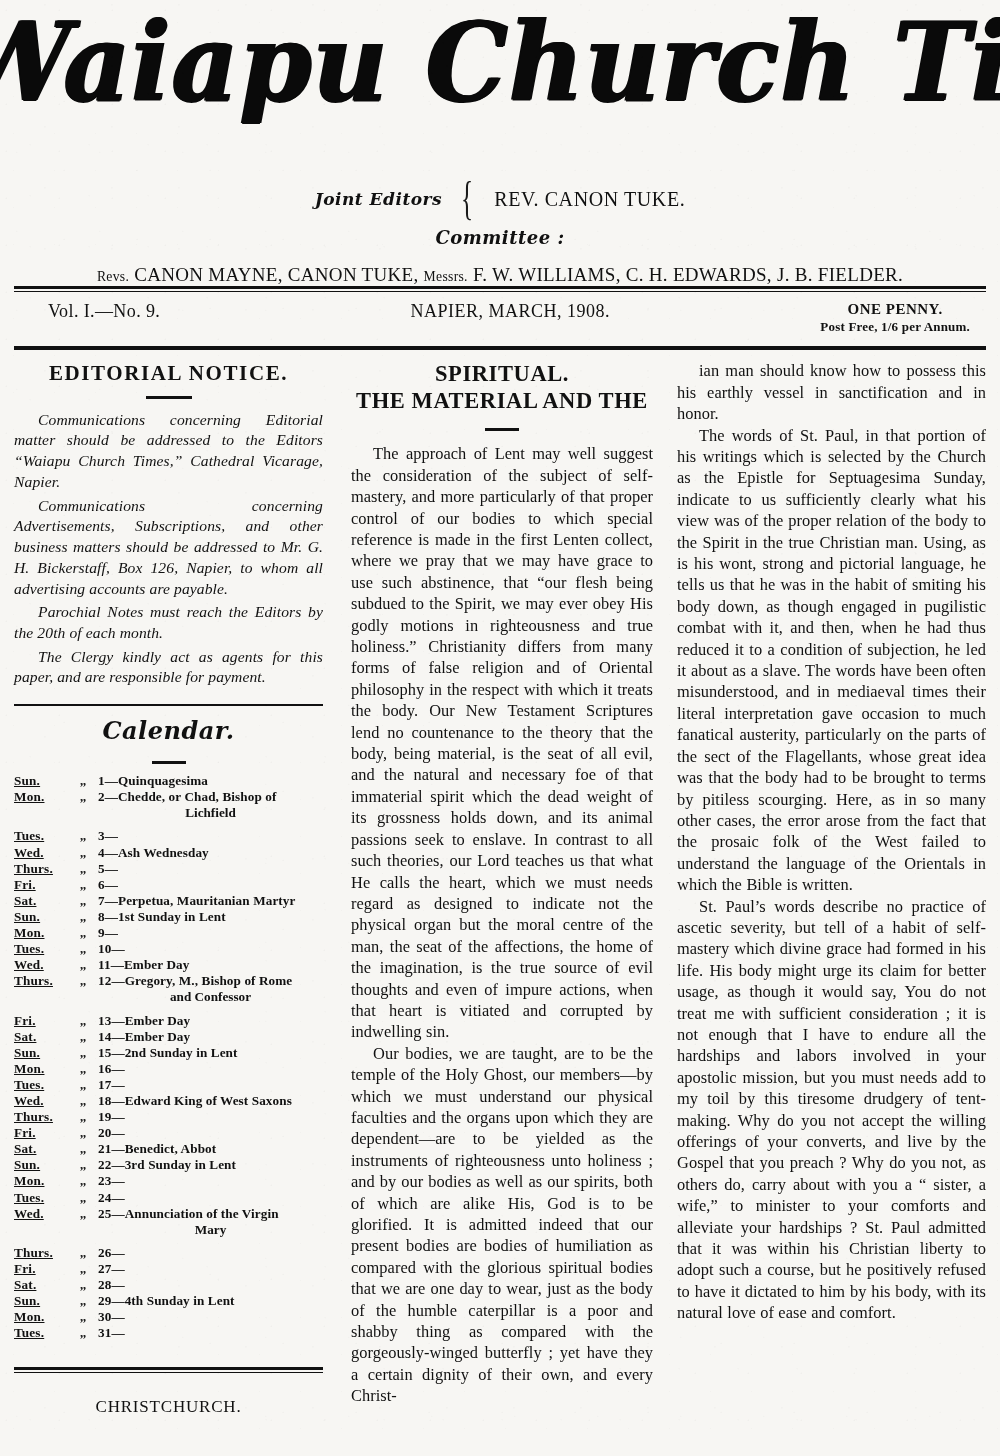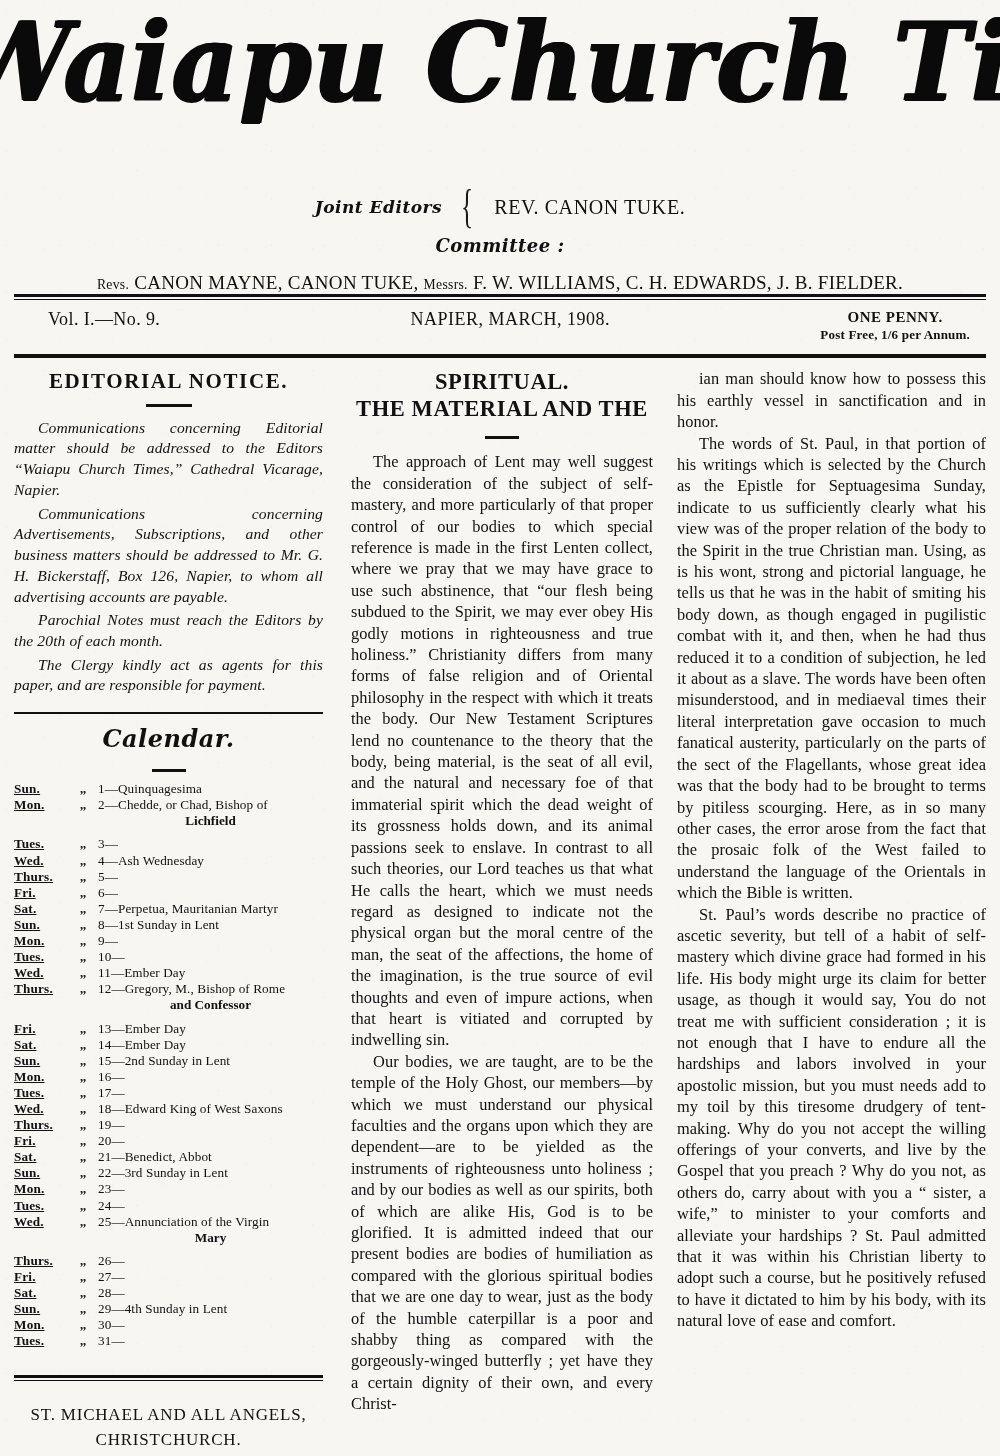--- a/index.html
+++ b/index.html
@@ -38,21 +38,21 @@
     color: #0a0a0a;
     white-space: nowrap;
     transform: scaleX(1.12) scaleY(1.18);
     transform-origin: center top;
     margin: 0;
     text-shadow: 1.2px 0 0 #0a0a0a, -1.2px 0 0 #0a0a0a, 0 0.6px 0 #0a0a0a;
   }
 
   
   .editors-block {
-    margin-top: 40px;
+    margin-top: 32px;
     display: flex;
     justify-content: center;
     align-items: center;
   }
   .joint-editors-label {
     font-family: "DejaVu Serif", serif;
     font-weight: bold;
     font-style: italic;
     font-size: 17px;
     letter-spacing: 0.5px;
@@ -215,21 +215,21 @@
     border-collapse: collapse;
     font-size: 13.2px;
     line-height: 1.22;
   }
   .calendar-table td {
     vertical-align: top;
     padding: 0;
   }
   .cal-day { width: 54px; font-weight: bold; letter-spacing: 0.2px; text-decoration: underline; }
   .cal-ditto { width: 30px; text-align: center; font-weight: bold; }
-  .cal-entry { font-weight: normal; letter-spacing: 0.1px; }
+  .cal-entry { font-weight: bold; letter-spacing: 0.1px; }
   .cal-cont { text-align: center; font-weight: bold; }
   .cal-gap td { height: 7px; }
 
   
   .advert { margin-top: 26px; }
   .advert-head {
     text-align: center;
     font-size: 17px;
     letter-spacing: 0.8px;
     line-height: 1.42;
@@ -526,21 +526,20 @@
             </tbody>
         </table>
       </div>
 
       <div class="advert">
         <div class="rule-double">
           <div class="rule-thick"></div>
           <div class="rule-thin"></div>
         </div>
         <h3 class="advert-head" style="margin-top:22px;">
-          <span class="advert-line">ST. MICHAEL AND ALL ANGELS,</span>
           <span class="advert-line">CHRISTCHURCH.</span>
         </h3>
 
       </div>
 
     </div>
 
     <div class="col col-2">
       <h1 class="article-title">
         <span class="advert-line">SPIRITUAL.</span>

